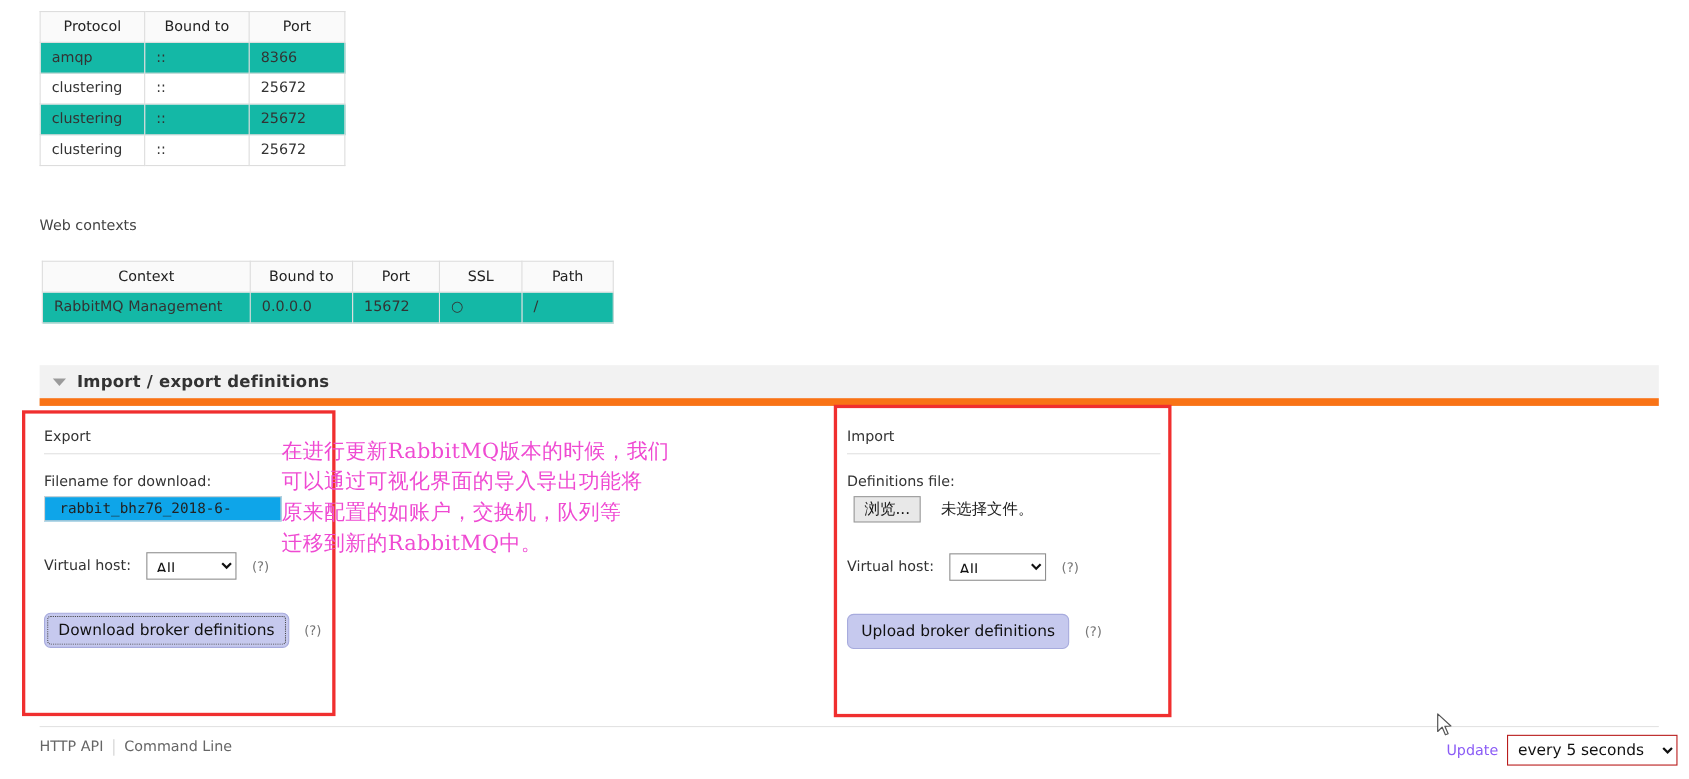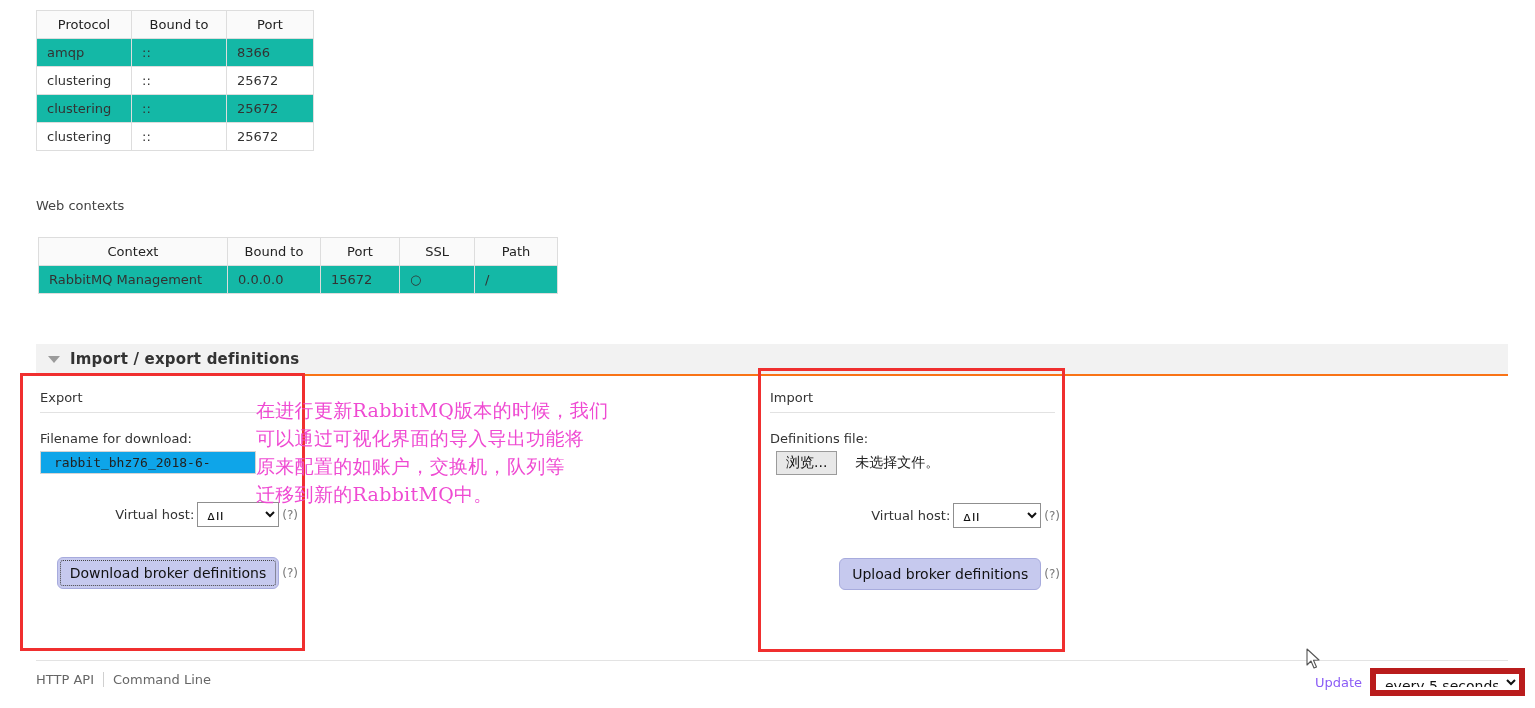--- a/index.html
+++ b/index.html
@@ -61,25 +61,25 @@
   #web-contexts-table th.c-context { width: 168px; }
   #web-contexts-table th.c-bound   { width: 72px; }
   #web-contexts-table th.c-port    { width: 58px; }
   #web-contexts-table th.c-ssl     { width: 54px; }
   #web-contexts-table th.c-path    { width: 62px; }
 
   
   .section-bar {
     position: absolute;
     left: 36px;
-    top: 344px;
+    top: 332px;
     width: 1472px;
     height: 30px;
     background: #f2f2f2;
-    border-bottom: 2px solid #f97316;
+    border-bottom: 7px solid #f97316;
     display: flex;
     align-items: center;
   }
   .section-bar .tri {
     display: inline-block;
     width: 0; height: 0;
     border-left: 6px solid transparent;
     border-right: 6px solid transparent;
     border-top: 7px solid #9b9b9b;
     margin: 0 10px 0 12px;
@@ -123,22 +123,21 @@
     width: 188px;
     padding: 3px 13px;
     border: 1px solid #d4d4d4;
     background: #0ea5e9;
     box-sizing: content-box;
   }
 
   .row-inline {
     display: flex;
     align-items: center;
-    gap: 3px;
-    justify-content: flex-end;
+    gap: 14px;
   }
   .vh-row { margin-top: 28px; }
 
   select.vh-select {
     font-family: "DejaVu Sans", "Liberation Sans", sans-serif;
     font-size: 14px;
     color: #111;
     padding: 6px 4px;
     border: 1px solid #8f8f8f;
     background: #fff;
@@ -230,21 +229,21 @@
   #update-area {
     position: absolute;
     right: 10px; top: 668px;
     display: flex; align-items: center; gap: 8px;
   }
   #update-label { font-size: 13px; color: #8b5cf6; margin-left: 34px; }
   select.update-select {
     font-family: "DejaVu Sans", "Liberation Sans", sans-serif;
     font-size: 14px;
     color: #111;
-    border: 6px solid #b91c1c;
+    border: 1px solid #b91c1c;
     background: #fff;
     padding: 3px 5px;
     width: 155px;
     height: 28px;
   }
 
   
   #mouse-cursor {
     position: absolute;
     left: 1306px; top: 648px;

